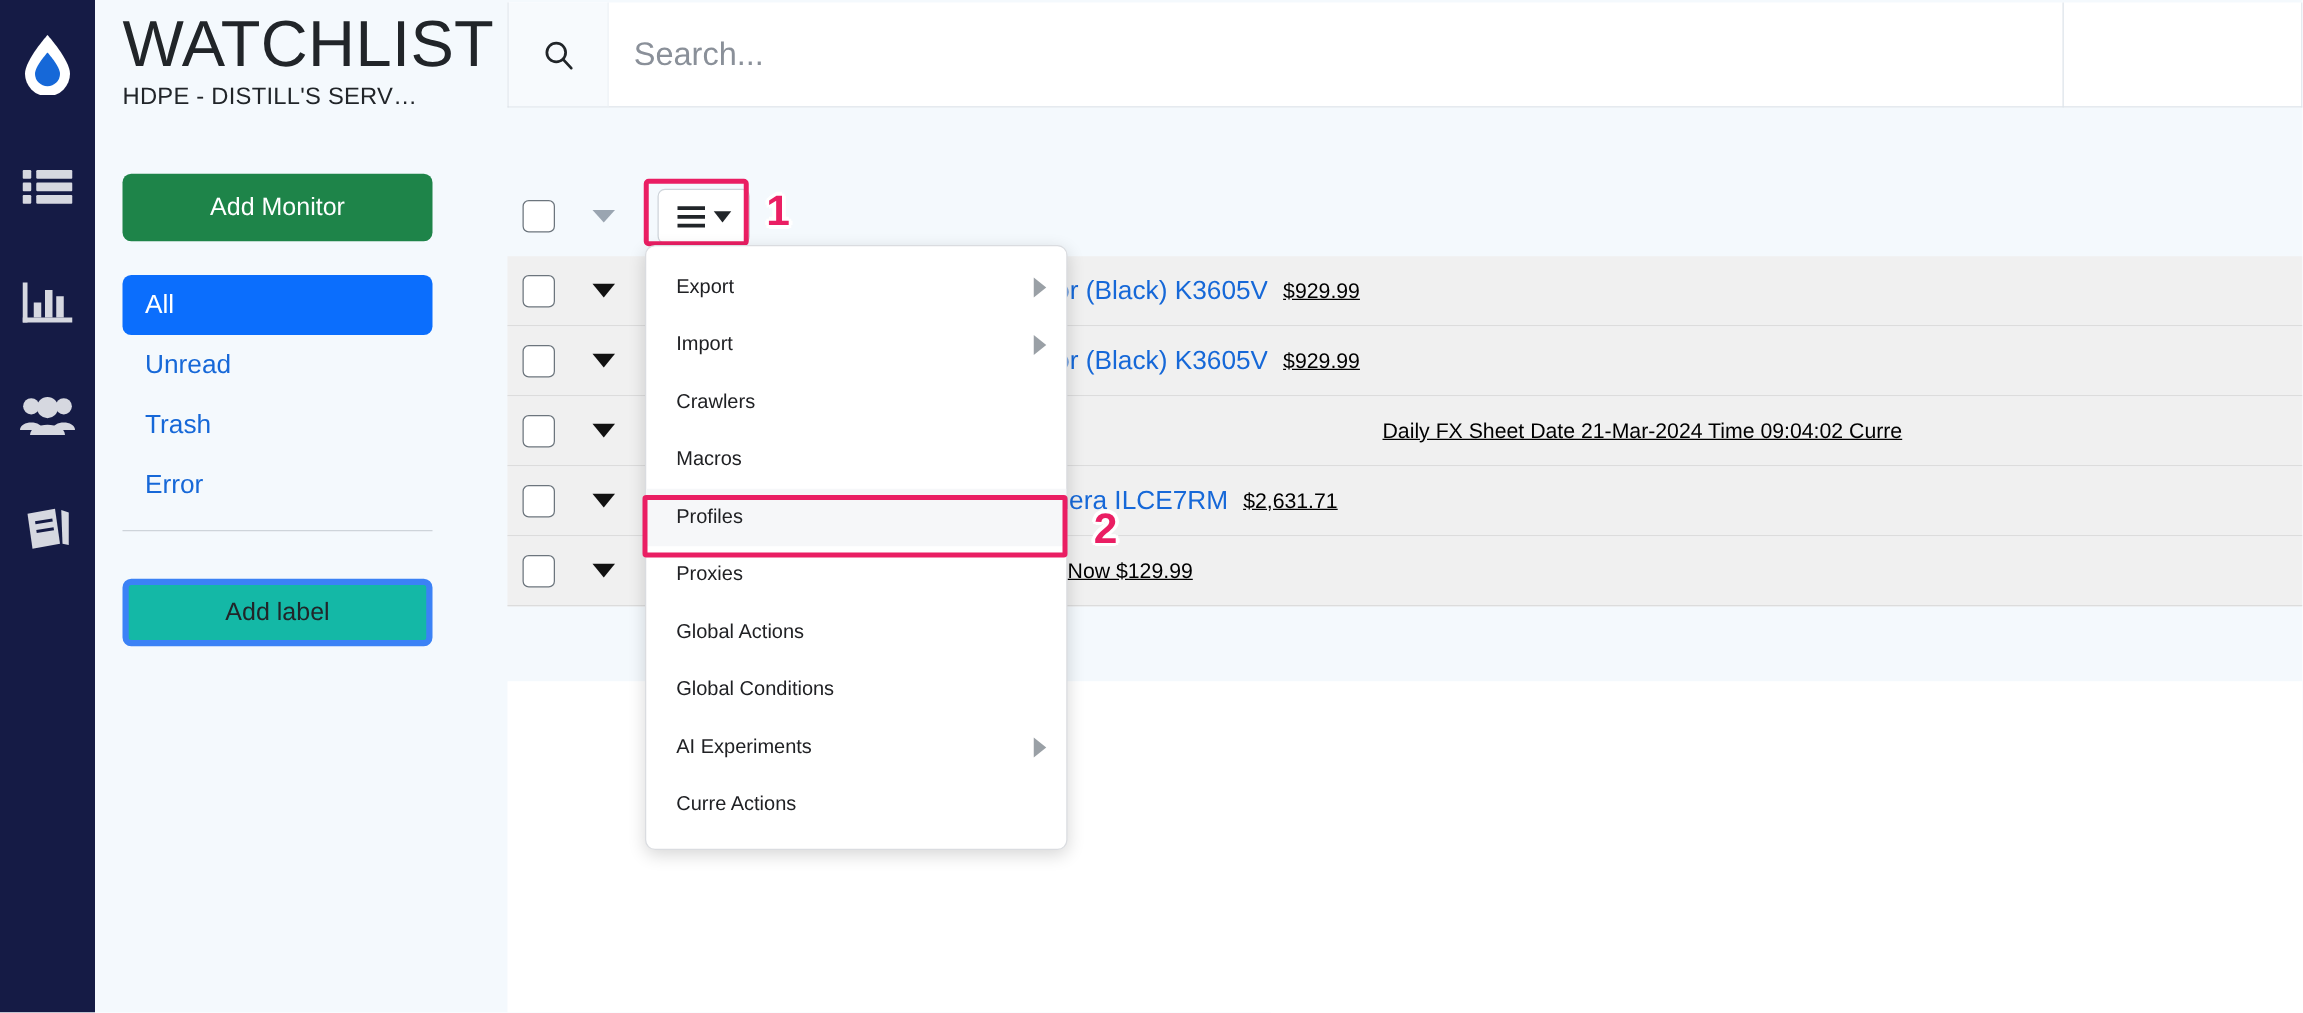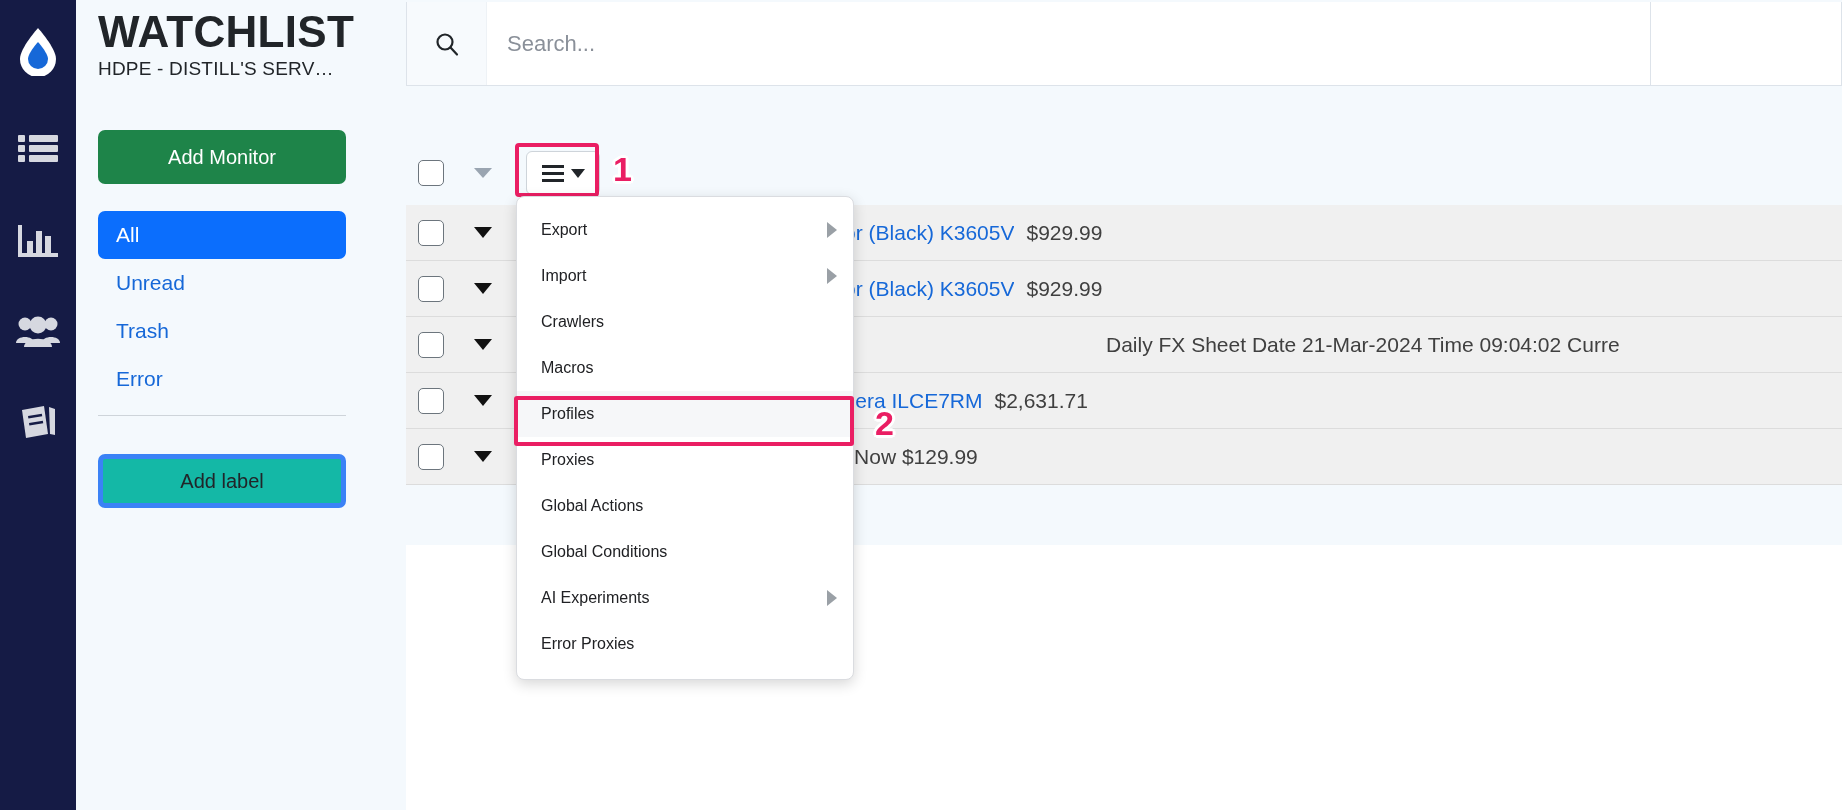--- a/index.html
+++ b/index.html
@@ -33,21 +33,21 @@
   }
 
   
   .panel {
     position: absolute; left: 76px; top: 0;
     width: 330px; height: 810px;
     background: #f4f9fd;
     padding: 0 0 0 22px;
   }
   .wl-title {
-    font-size: 44px; font-weight: 700; color: #212529;
+    font-size: 52px; font-weight: 400; color: #212529;
     letter-spacing: 0.3px; margin-top: 8px; line-height: 1.1;
     white-space: nowrap;
   }
   .wl-sub {
     font-size: 19px; color: #212529; letter-spacing: .2px;
     margin-top: 2px; white-space: nowrap;
   }
   .add-monitor {
     margin-top: 50px;
     display: block;
@@ -85,21 +85,21 @@
   }
   .search-icon-wrap {
     width: 80px; height: 100%;
     display: flex; align-items: center; justify-content: center;
     background: #f7fafd;
     border-right: 1px solid #eef2f6;
   }
   .search-input {
     flex: 1; height: 100%;
     border: none; outline: none;
-    font-size: 22px; color: #0f172a;
+    font-size: 26px; color: #0f172a;
     padding-left: 20px;
     font-family: "Liberation Sans", sans-serif;
     background: transparent;
   }
   .search-input::placeholder { color: #8a9099; }
   .search-right-edge {
     position: absolute; left: 1243px; top: 0;
     width: 1px; height: 84px; background: #dde3ea;
   }
 
@@ -177,22 +177,23 @@
     border-radius: 2px; flex: none;
   }
   .row-title {
     margin-left: 10px;
     font-size: 21px; color: #1668d8;
     white-space: nowrap; overflow: hidden;
     cursor: pointer;
   }
   .row-price {
     margin-left: 12px;
-    font-size: 21px; color: #404040;
+    font-size: 17px; color: #000000;
     white-space: nowrap;
+    text-decoration: underline;
   }
   .row.fx .row-title { color: transparent; }
   .row.fx .row-price { margin-left: 560px; }
 
   
   .dropdown {
     position: absolute; left: 516px; top: 196px;
     width: 338px;
     background: #ffffff;
     border: 1px solid #dadce0;
@@ -405,20 +406,20 @@
       <span class="mi-label">Global Actions</span>
     </div>
     <div class="mi">
       <span class="mi-label">Global Conditions</span>
     </div>
     <div class="mi">
       <span class="mi-label">AI Experiments</span>
       <span class="submenu-arrow"></span>
     </div>
     <div class="mi">
-      <span class="mi-label">Error Proxies</span>
+      <span class="mi-label">Curre Actions</span>
     </div>
   </div>
 
   <div class="hl-box-2"></div>
   <div class="step-badge" id="badge2">2</div>
 
 </div>
 
 </body></html>

